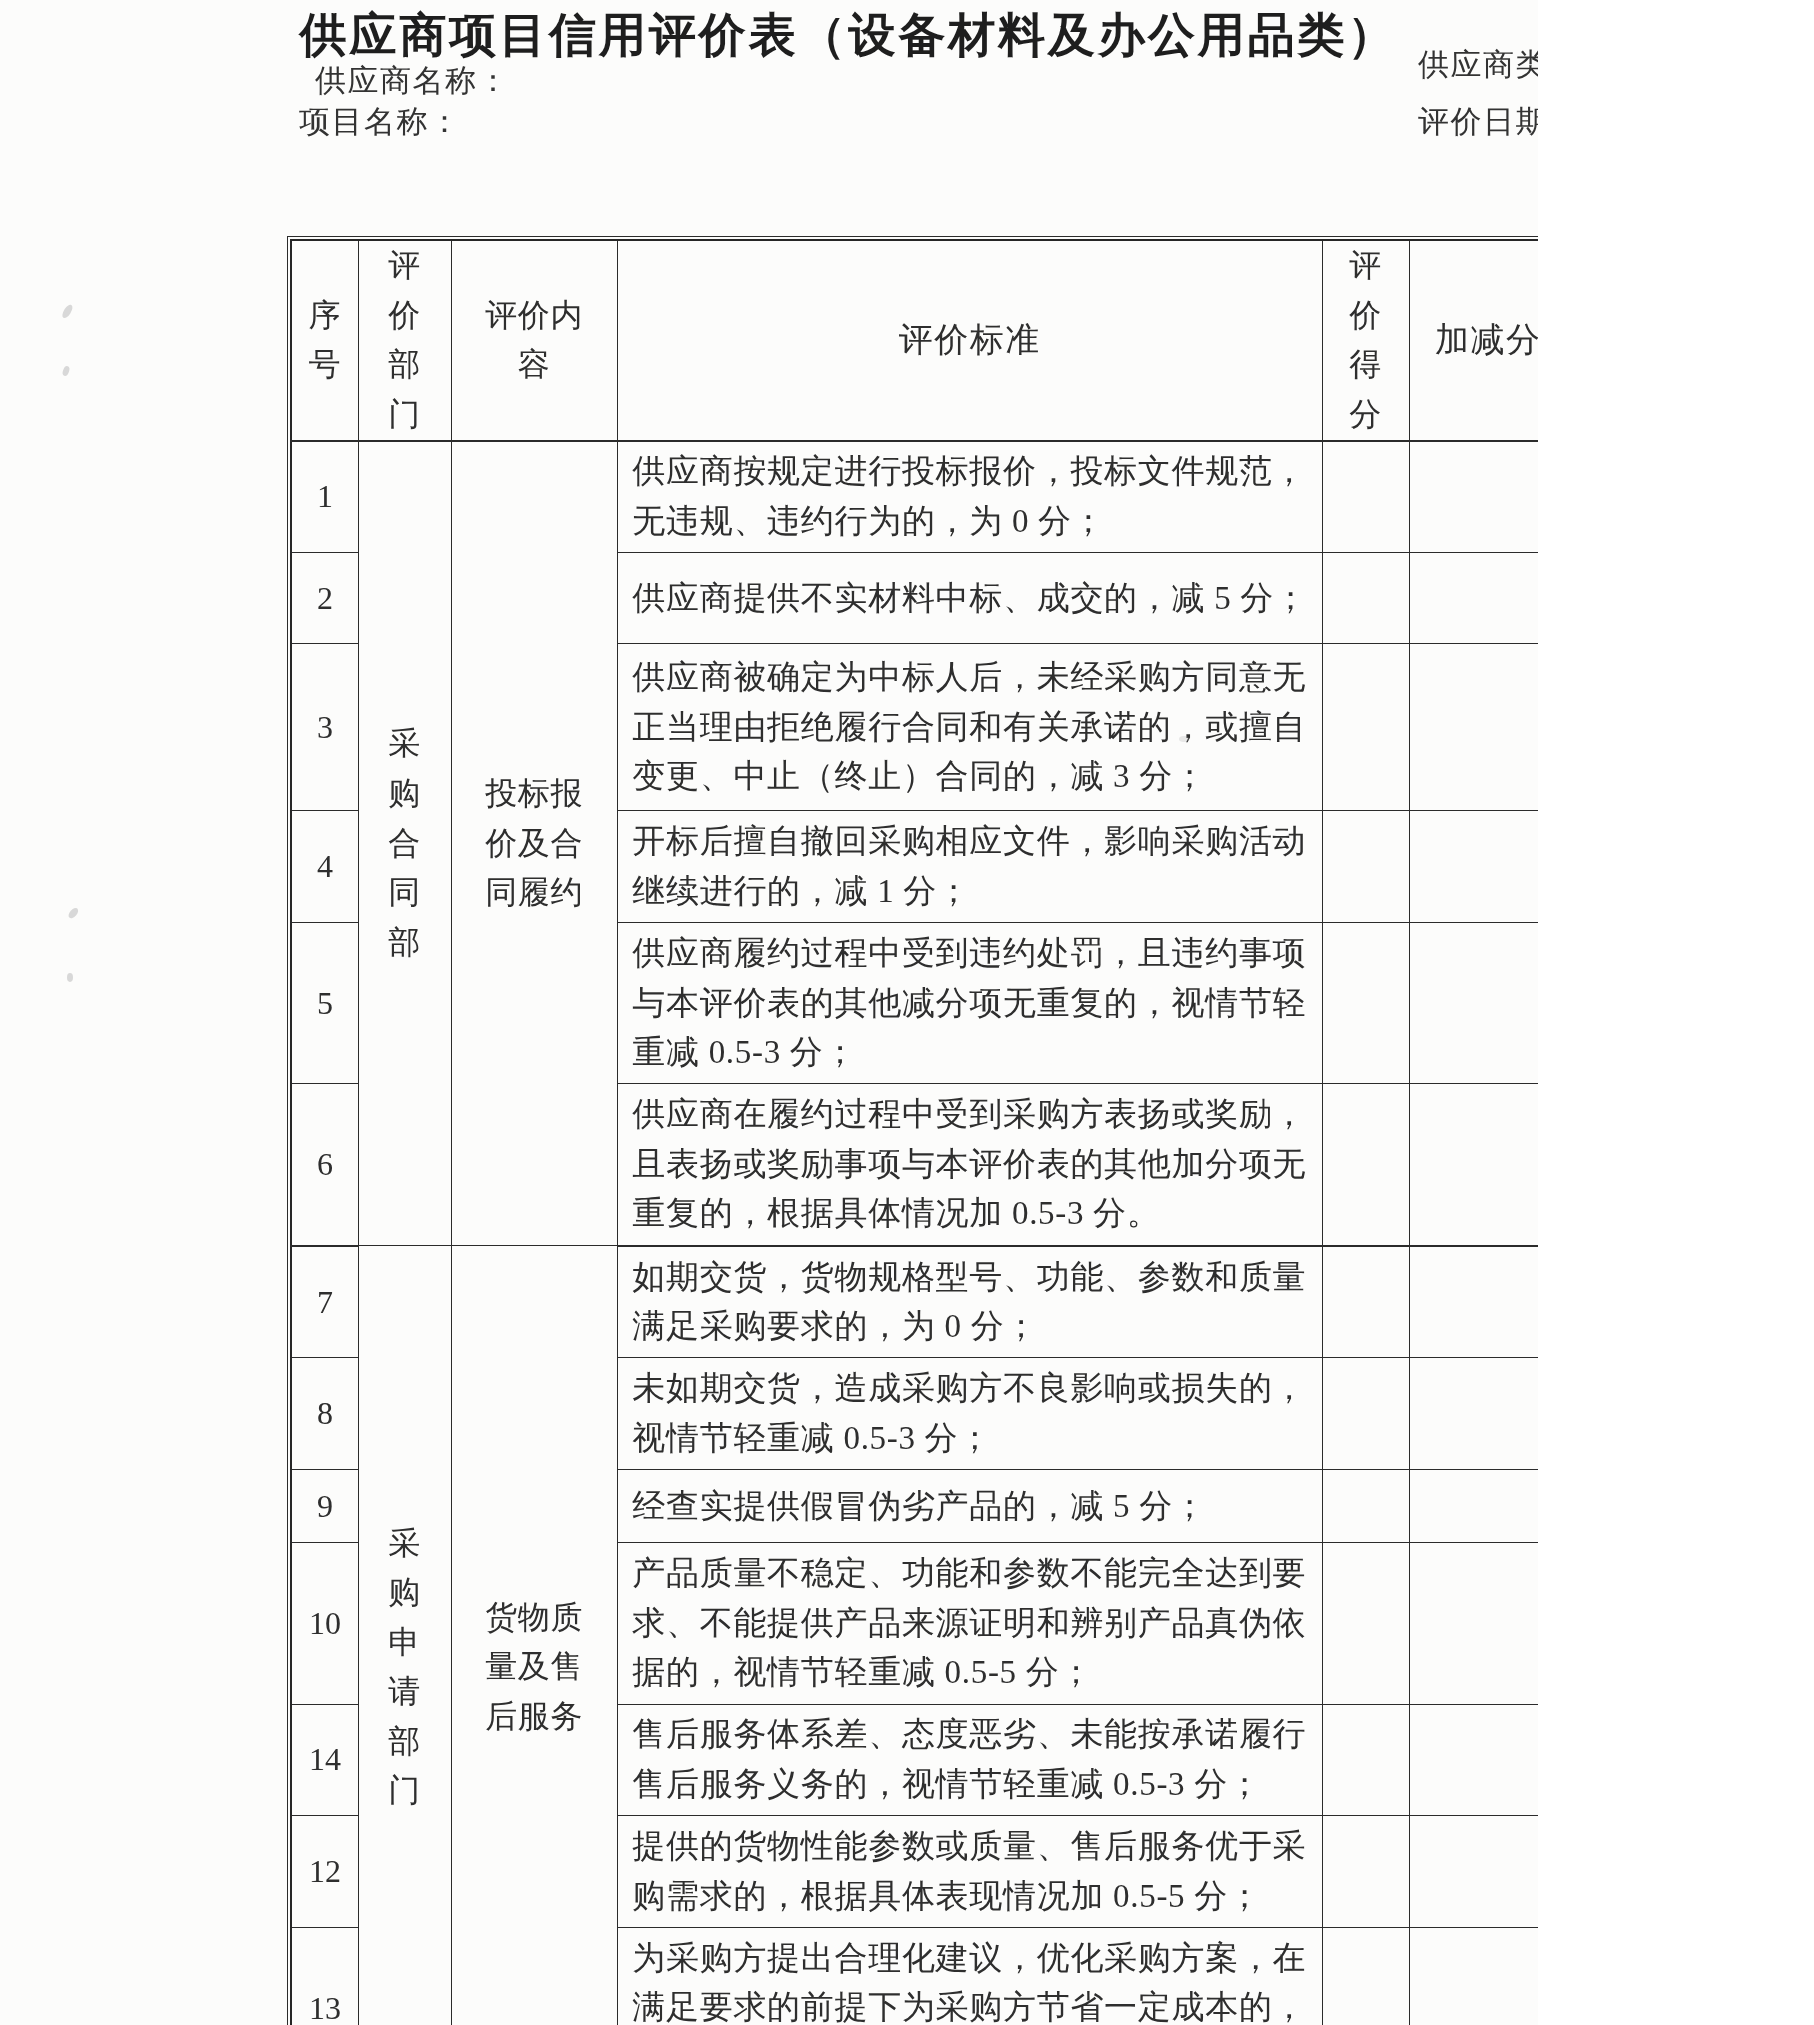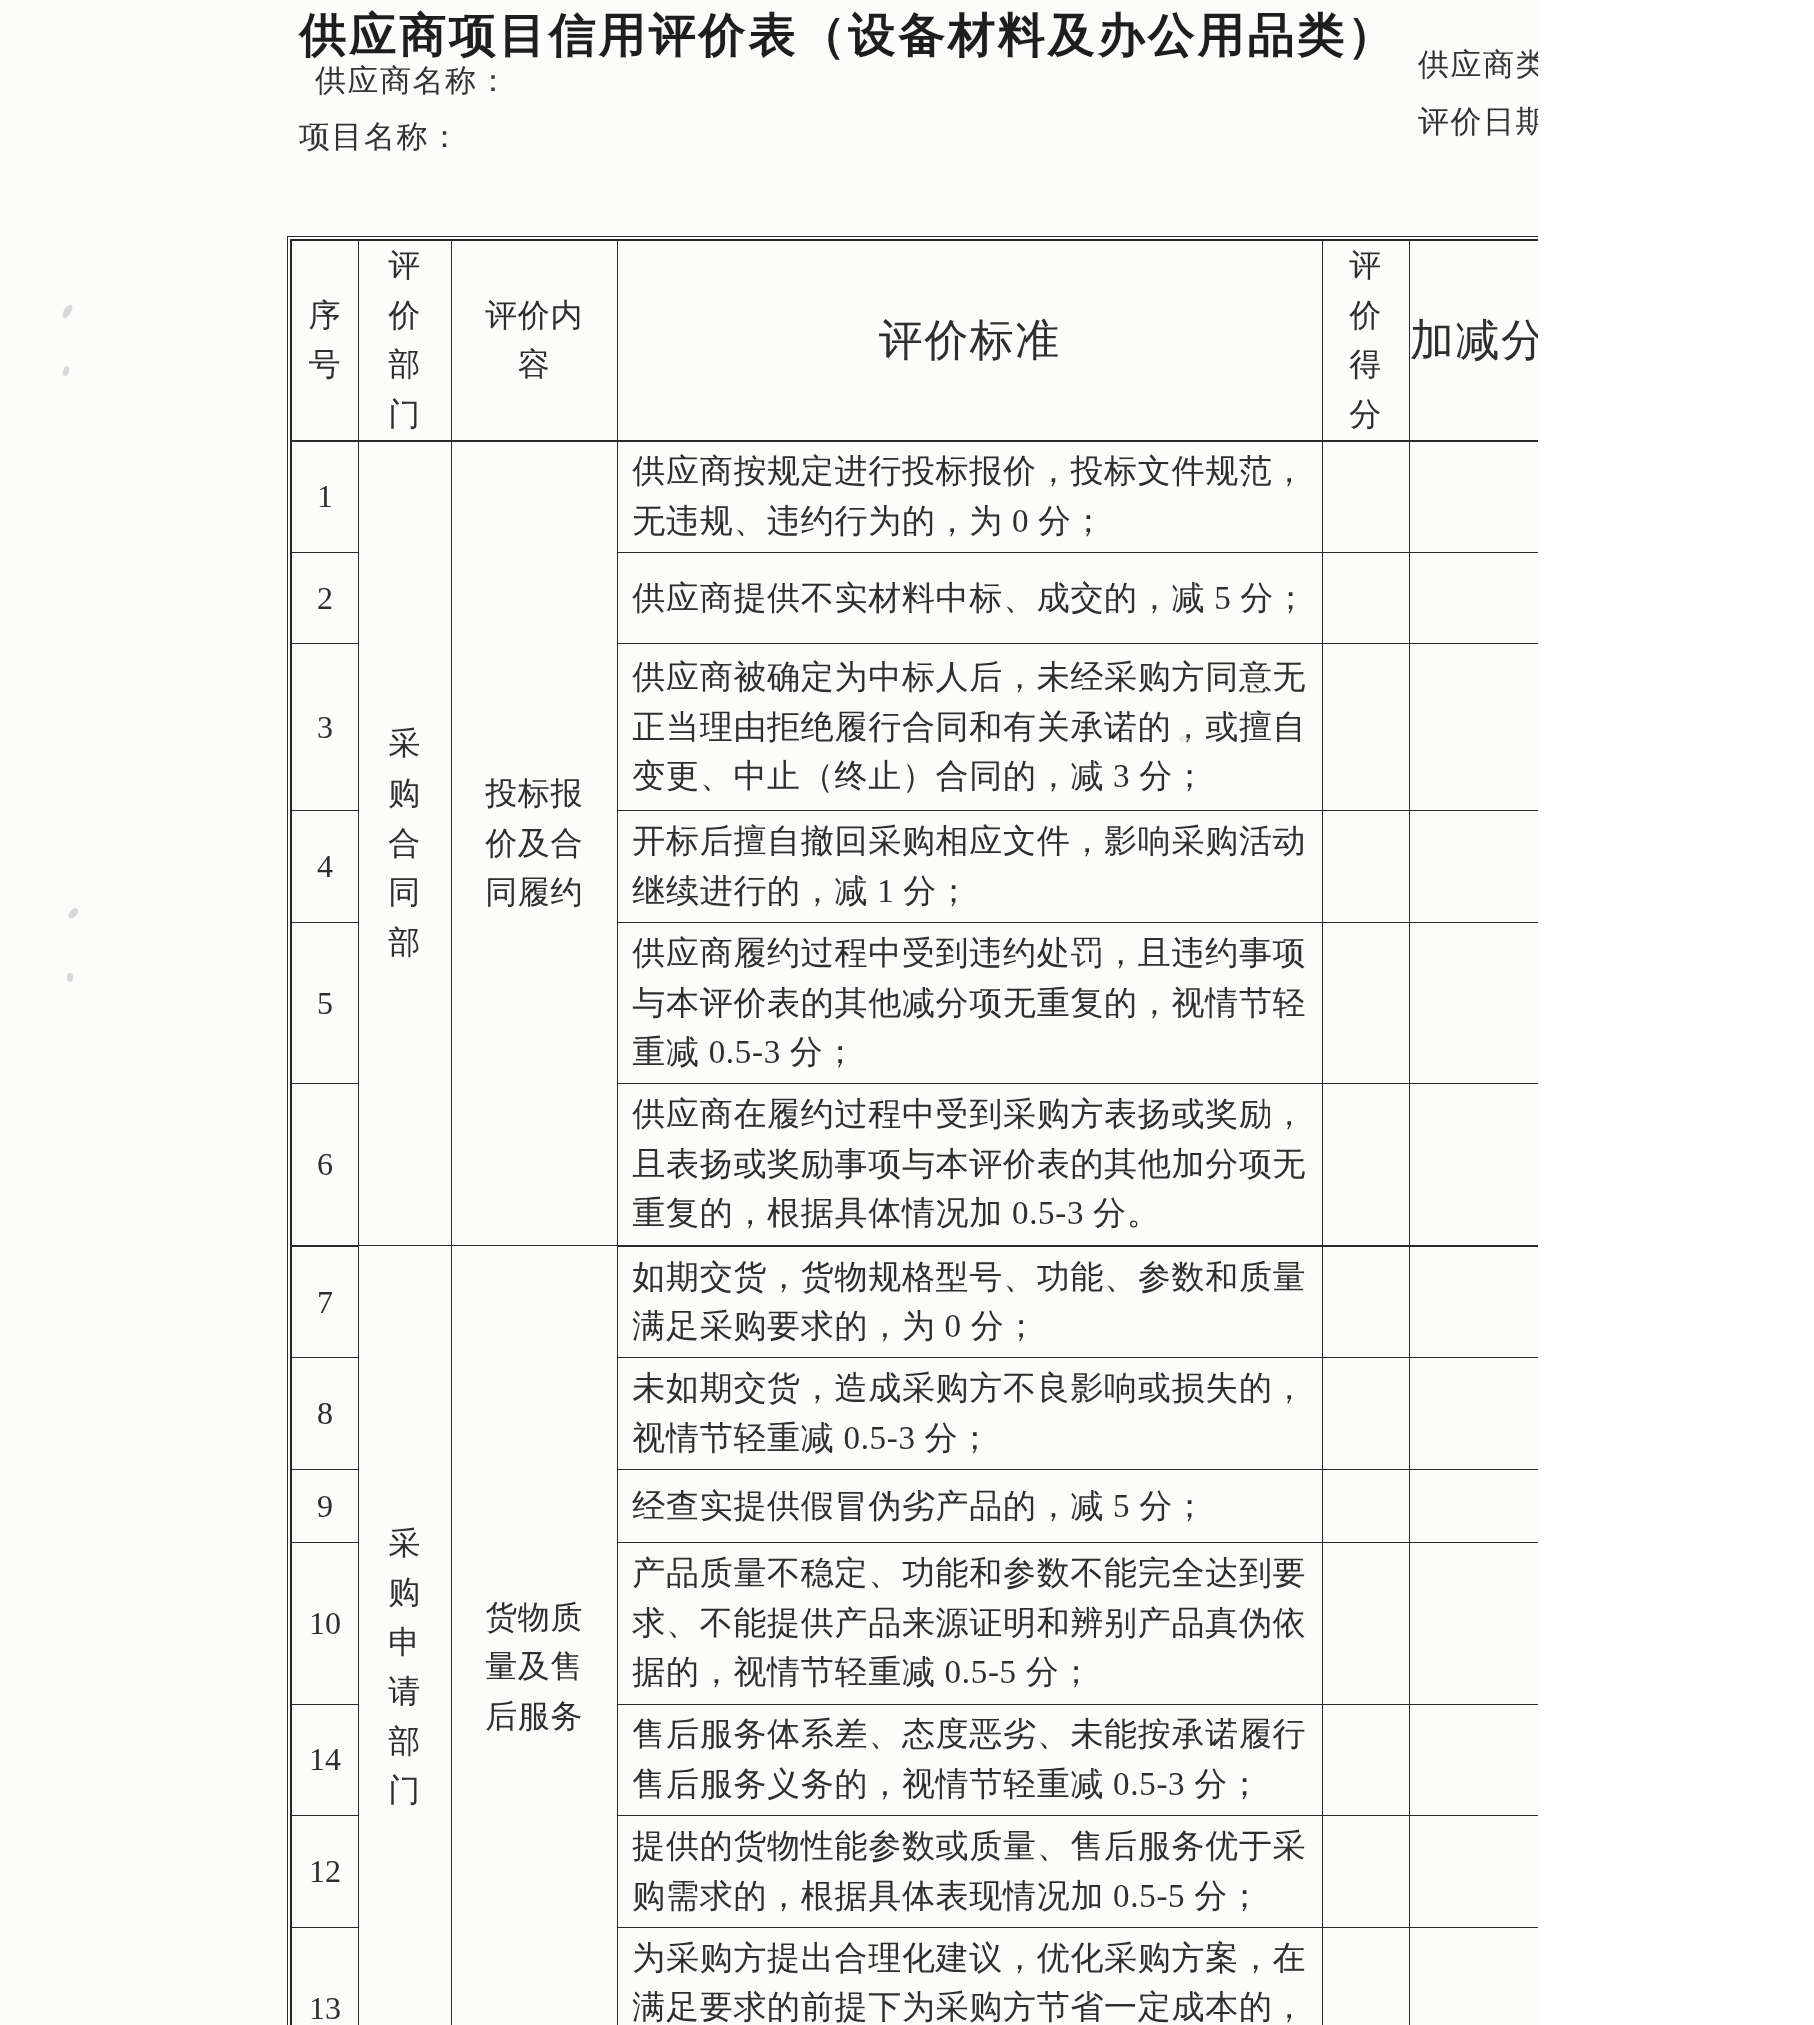--- a/index.html
+++ b/index.html
@@ -18,21 +18,21 @@
     font-weight:700;font-size:47px;letter-spacing:2.9px;
     color:#1e1e1e;
   }
   .meta-label{
     position:absolute;
     font-size:31px;letter-spacing:1.5px;color:#333;
     white-space:nowrap;
   }
   .m-supplier{left:299px;top:60px;margin-left:16px;}
   .m-category{left:1418px;top:44px;}
-  .m-project{left:299px;top:116px;text-align:right;}
+  .m-project{left:299px;top:101px;text-align:right;}
   .m-date{left:1418px;top:101px;}
 
   .table-wrap{
     position:absolute;left:287px;top:236px;
     border:1.5px solid #2b2b2b;
     padding:2.2px;
     background:transparent;
   }
   table{
     border-collapse:collapse;table-layout:fixed;
@@ -45,21 +45,21 @@
     font-weight:normal;
     overflow:hidden;
     padding:0;
   }
   .thick-bottom{border-bottom-width:2.9px;}
   .v{ 
     white-space:pre-line;
     text-align:center;
     font-size:32px;line-height:1.55;letter-spacing:0.7px;
   }
-  .hcell{text-align:center;font-size:44px;letter-spacing:1.5px;}
+  .hcell{text-align:center;font-size:34px;letter-spacing:1.5px;}
   .num{text-align:center;font-size:32px;}
   .criteria{
     text-align:left;font-size:33px;line-height:1.5;letter-spacing:0.7px;
     padding:5.9px 10.2px 5.9px 14.6px;
     margin-top:39px;
   }
   .artifact{
     position:absolute;background:#adadad;opacity:.45;border-radius:50%;
   }
   .a1{left:64px;top:304px;width:7.3px;height:14.6px;transform:rotate(32deg);}

